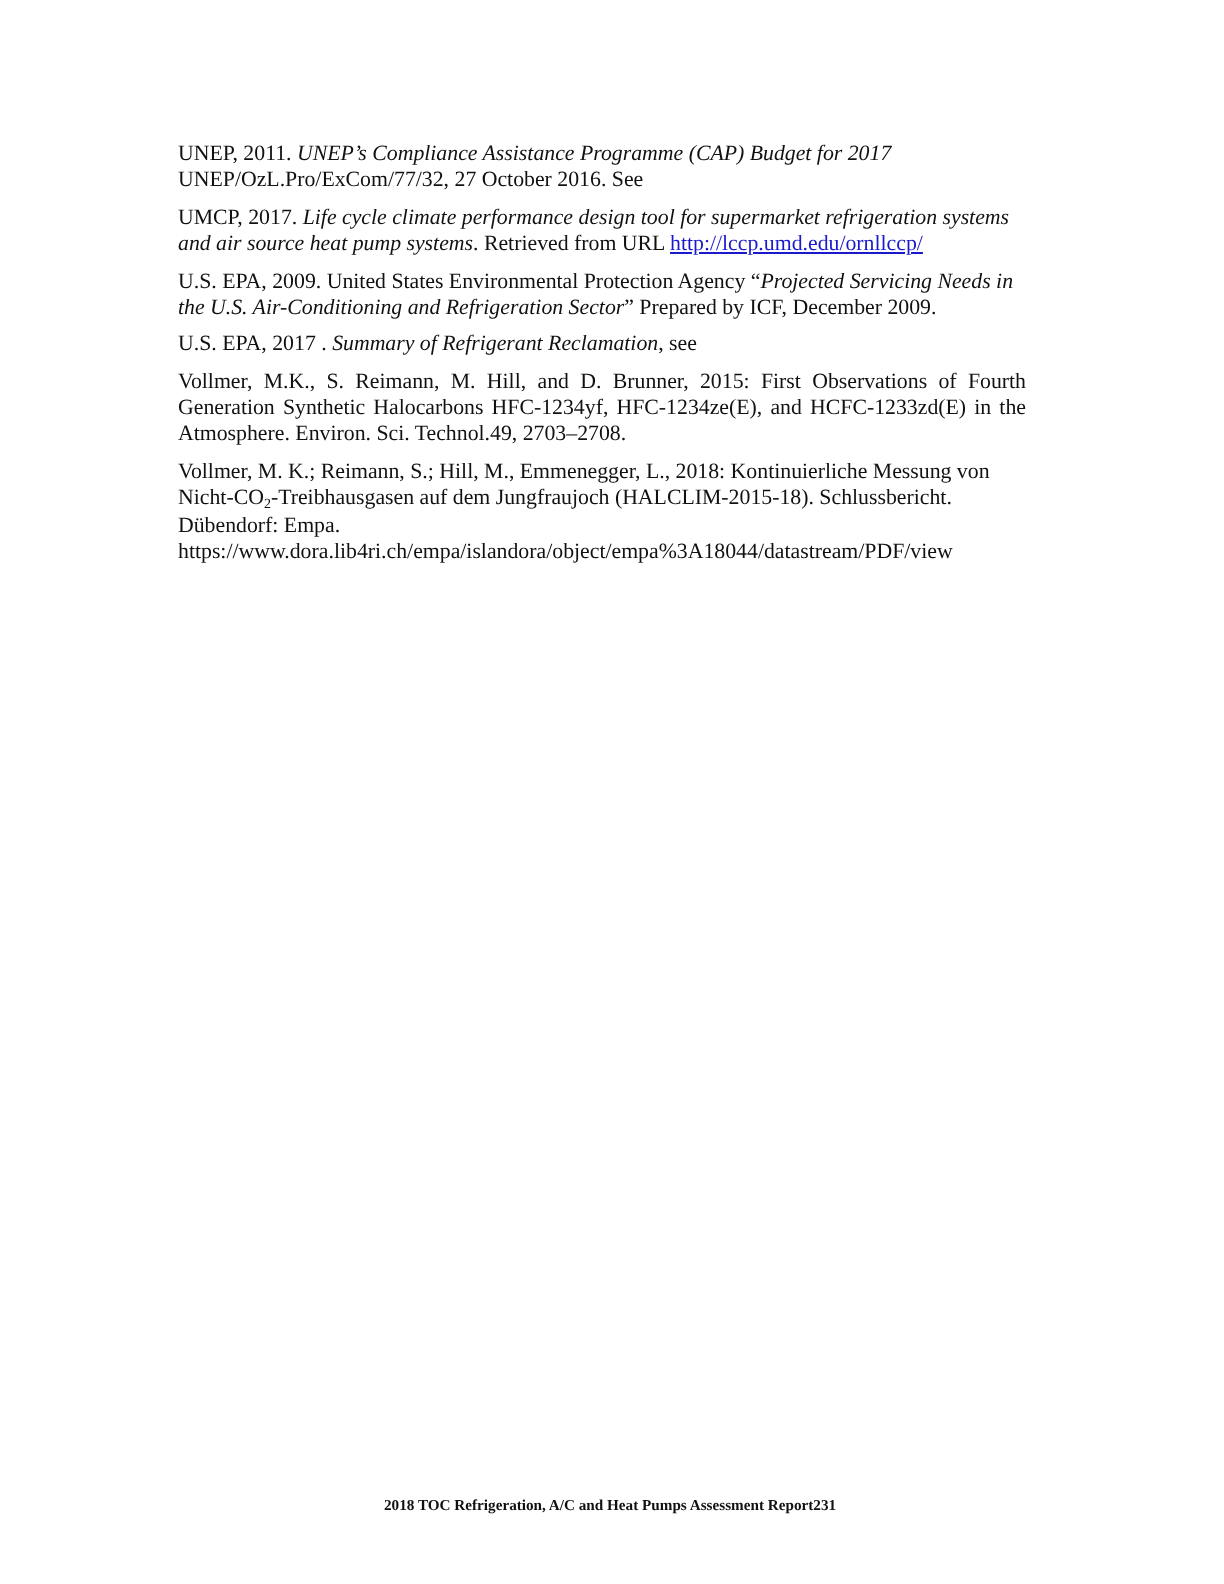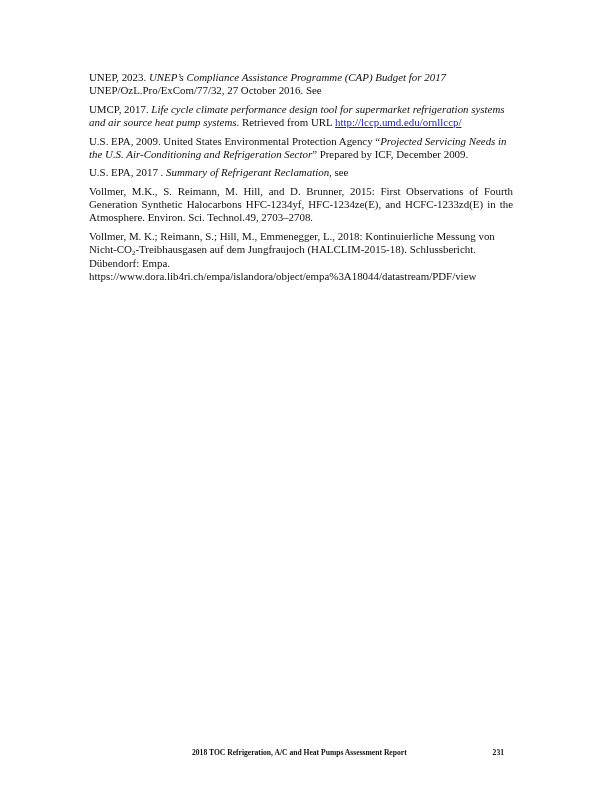--- a/index.html
+++ b/index.html
@@ -38,31 +38,30 @@
     }
     .footer {
       position: absolute;
       top: 748px;
       left: 192px;
       width: 312px;
       font-size: 7.6px;
       font-weight: bold;
       font-family: "Liberation Serif", "DejaVu Serif", serif;
       display: flex;
-      justify-content: space-between;
     }
     sub { font-size: 7px; vertical-align: -2px; line-height: 0; }
   </style>
 </head>
 <body>
 
 <div class="refs">
 
   <p class="ref">
-    <span>UNEP, 2023. </span><span class="it">UNEP’s Compliance Assistance Programme (CAP) Budget for 2017</span><br><span>UNEP/OzL.Pro/ExCom/77/32, 27 October 2016. See</span><br>
+    <span>UNEP, 2011. </span><span class="it">UNEP’s Compliance Assistance Programme (CAP) Budget for 2017</span><br><span>UNEP/OzL.Pro/ExCom/77/32, 27 October 2016. See</span><br>
   </p>
 
   <p class="ref">
     <span>UMCP, 2017. </span><span class="it">Life cycle climate performance design tool for supermarket refrigeration systems and air source heat pump systems</span><span>. Retrieved from URL </span><a class="link">http://lccp.umd.edu/ornllccp/</a>
   </p>
 
 
   <p class="ref">
     <span>U.S. EPA, 2009. United States Environmental Protection Agency “</span><span class="it">Projected Servicing Needs in the U.S. Air-Conditioning and Refrigeration Sector</span><span>” Prepared by ICF, December 2009.</span>
   </p>

